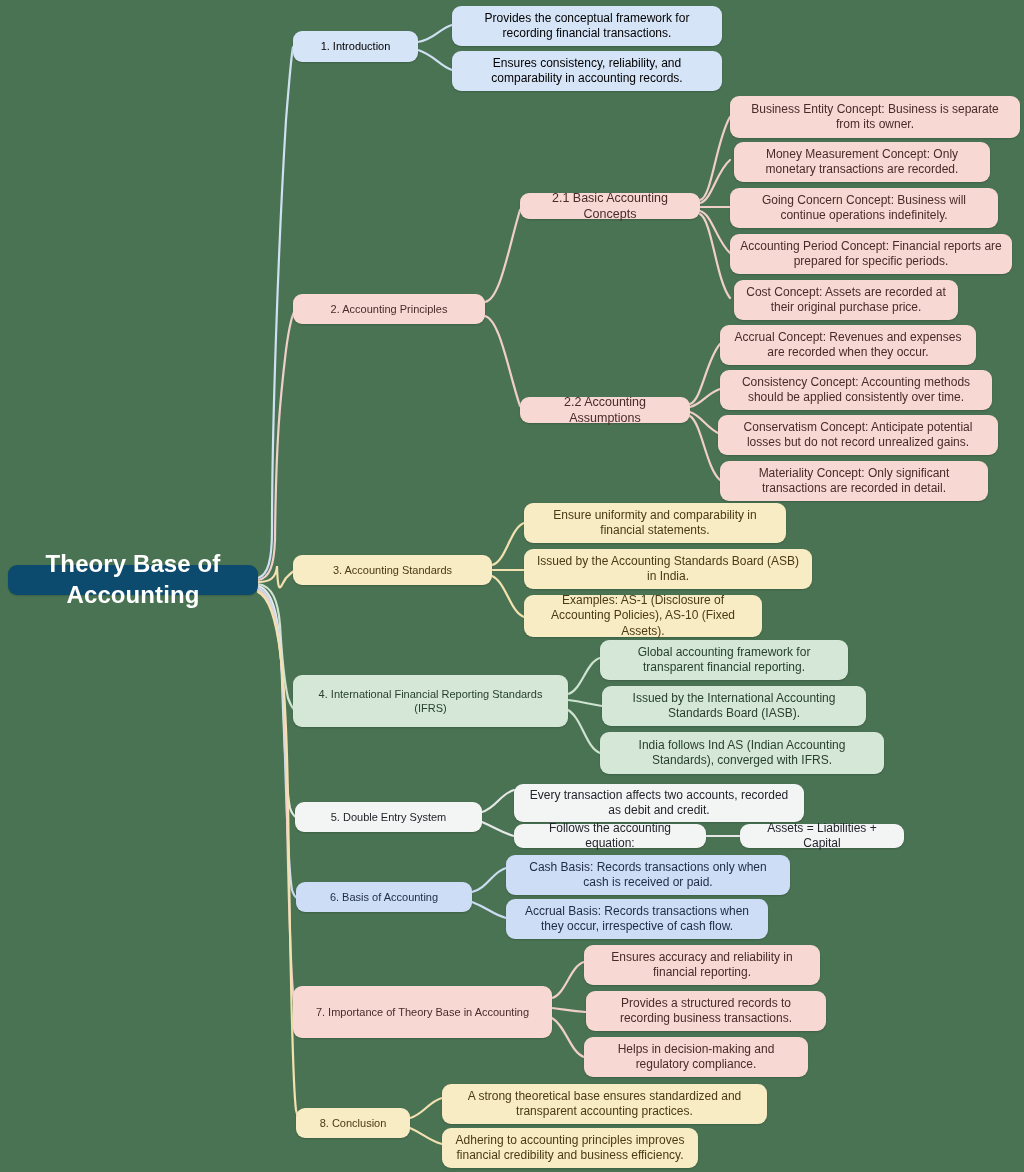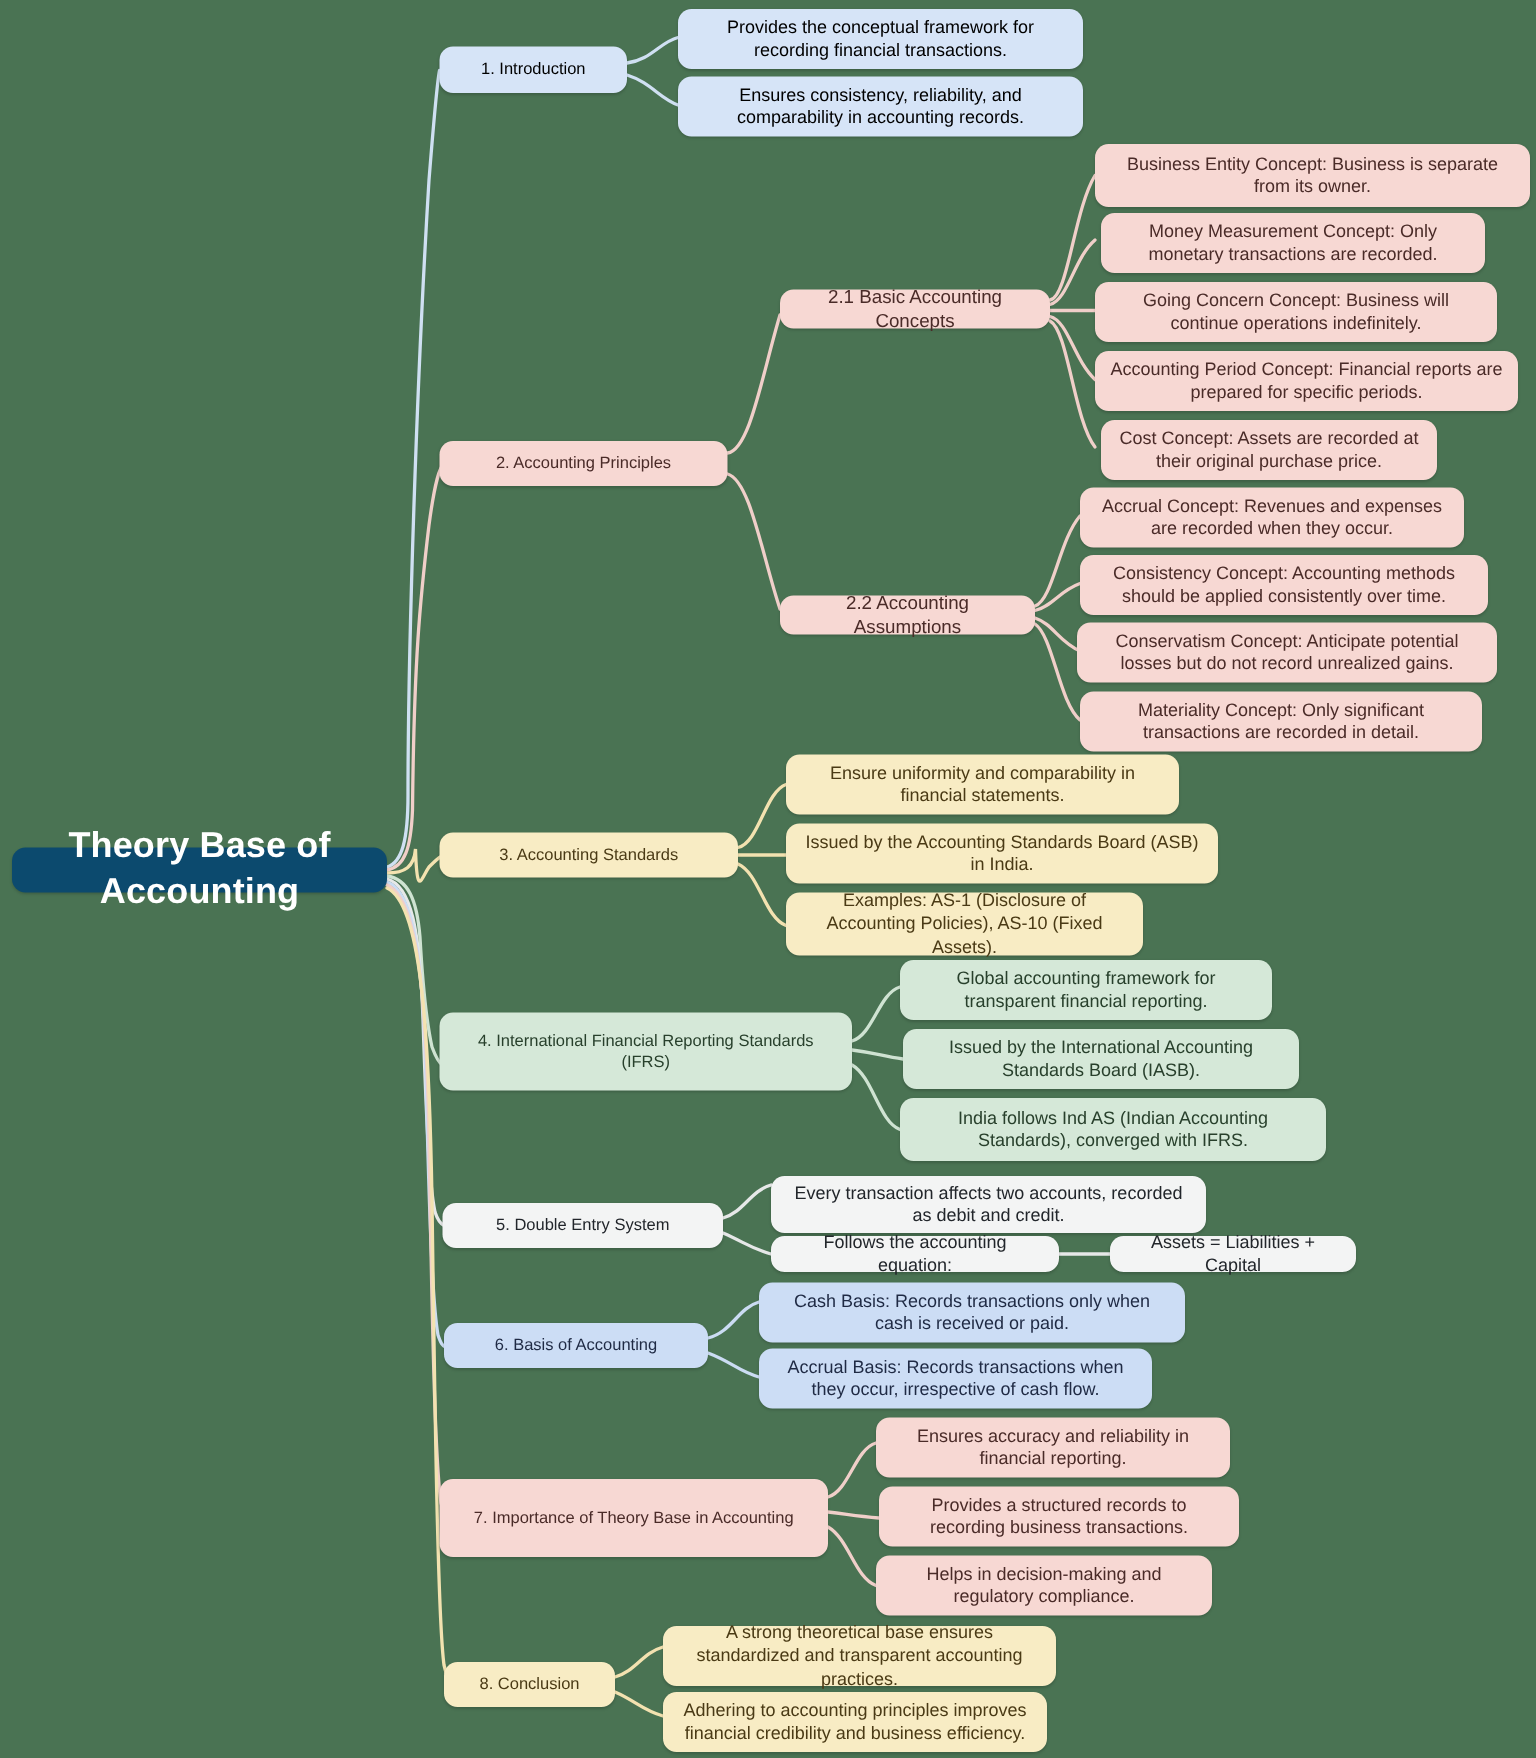--- a/index.html
+++ b/index.html
@@ -225,20 +225,20 @@
   <div class="node leaf c-pink" style="left:586px; top:991px; width:240px; height:40px;">
     <span>Provides a structured records to recording business transactions.</span>
   </div>
   <div class="node leaf c-pink" style="left:584px; top:1037px; width:224px; height:40px;">
     <span>Helps in decision-making and regulatory compliance.</span>
   </div>
 
   <div class="node lvl1 c-yellow" style="left:296px; top:1108px; width:114px; height:30px;">
     <span>8. Conclusion</span>
   </div>
-  <div class="node leaf c-yellow" style="left:442px; top:1084px; width:262px; height:40px;">
+  <div class="node leaf c-yellow" style="left:442px; top:1084px; width:325px; height:40px;">
     <span>A strong theoretical base ensures standardized and transparent accounting practices.</span>
   </div>
   <div class="node leaf c-yellow" style="left:442px; top:1128px; width:256px; height:40px;">
     <span>Adhering to accounting principles improves financial credibility and business efficiency.</span>
   </div>
 
 </div>
 
 </body></html>

